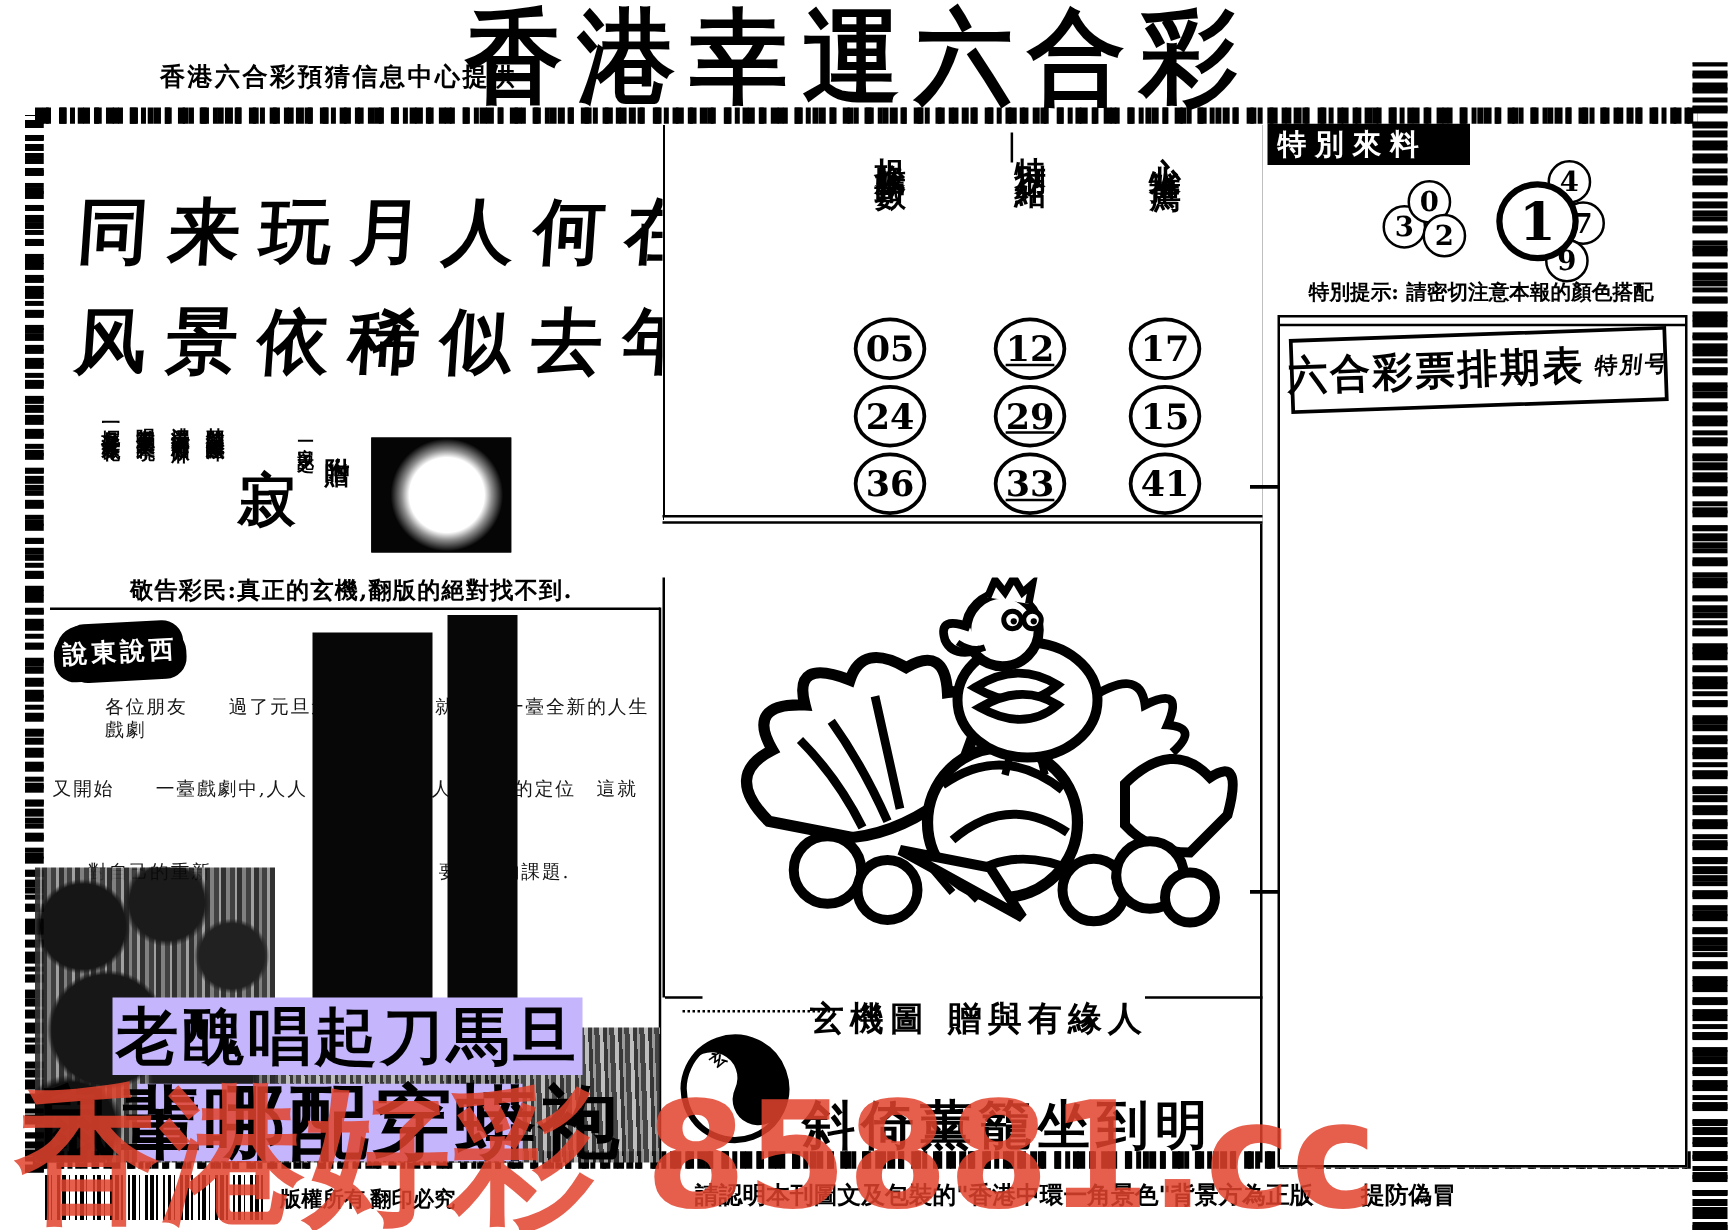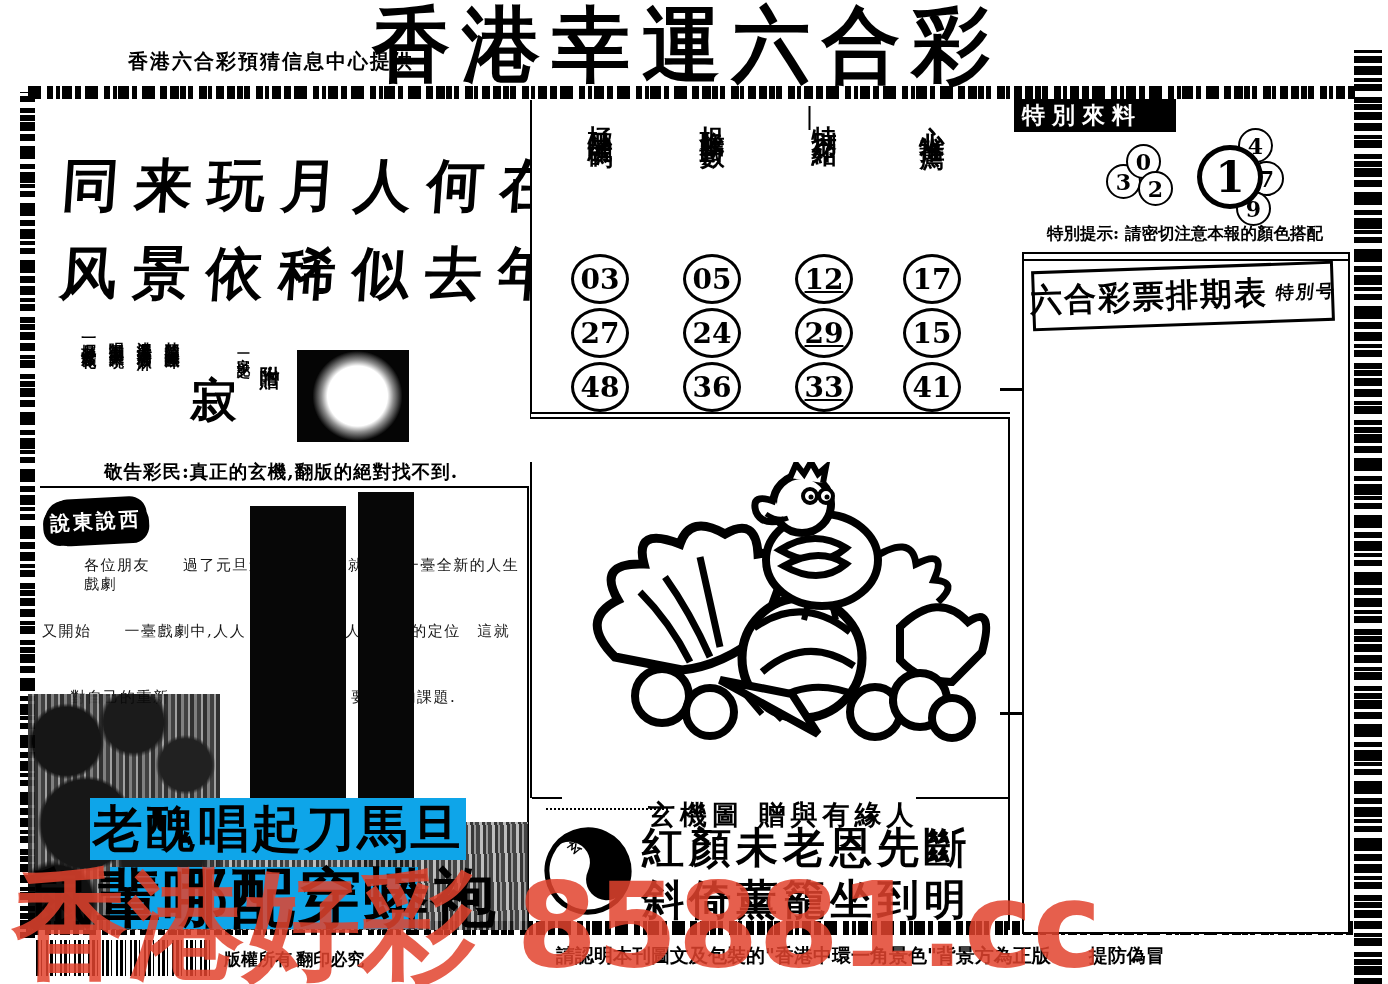--- a/index.html
+++ b/index.html
@@ -68,21 +68,21 @@
     background:
       radial-gradient(circle at 20% 20%,#050505 0 34px,transparent 38px),
       radial-gradient(circle at 55% 12%,#0a0a0a 0 30px,transparent 35px),
       radial-gradient(circle at 82% 30%,#111 0 26px,transparent 30px),
       radial-gradient(circle at 30% 55%,#060606 0 44px,transparent 48px),
       radial-gradient(circle at 70% 70%,#0c0c0c 0 40px,transparent 46px),
       radial-gradient(circle at 15% 88%,#000 0 36px,transparent 42px),
       repeating-linear-gradient(90deg,#333 0 4px,#999 4px 6px,#222 6px 10px,#777 10px 13px);
   }
   .couplet{
-    background:#0ea5e9;z-index:3;display:flex;align-items:center;justify-content:center;
+    background:#c4b5fd;z-index:3;display:flex;align-items:center;justify-content:center;
     font-weight:900;white-space:nowrap;letter-spacing:3px;
   }
   
   .numbox{left:530px;top:100px;width:478px;height:312px;border-left:2px solid #000;border-bottom:7px double #000;z-index:2;background:#fff;}
   .num-col{position:absolute;top:6px;width:112px;display:flex;flex-direction:column;align-items:center;}
   .num-col .hdr{
     writing-mode:vertical-rl;text-orientation:upright;font-size:25px;font-weight:900;
     letter-spacing:6px;height:138px;margin-bottom:8px;
   }
   .circle{
@@ -177,26 +177,20 @@
     <div class="tower" style="left:40px;top:14px;width:96px;height:306px;"></div>
     <div class="tower" style="left:148px;top:0px;width:56px;height:438px;"></div>
     <div class="ground"></div>
   </div>
   <div class="abs trees"></div>
 
   <div class="abs couplet" style="left:90px;top:798px;width:376px;height:62px;font-size:50px;">老醜唱起刀馬旦</div>
   <div class="abs couplet" style="left:110px;top:867px;width:308px;height:62px;font-size:64px;">鼠輩哪配穿蟒袍</div>
 
   <div class="abs numbox">
-    <div class="num-col" style="left:12px;">
-      <span class="hdr">極品號碼</span>
-      <span class="circle">03</span>
-      <span class="circle">27</span>
-      <span class="circle">48</span>
-    </div>
     <div class="num-col" style="left:124px;">
       <span class="hdr">捉膽路數</span>
       <span class="circle">05</span>
       <span class="circle">24</span>
       <span class="circle">36</span>
     </div>
     <div class="num-col" style="left:236px;text-decoration:underline;">
       <span class="hdr">特別介紹</span>
       <span class="circle">12</span>
       <span class="circle">29</span>
@@ -264,21 +258,20 @@
     <svg width="90" height="90" viewBox="0 0 90 90">
       <g transform="rotate(115 45 45)">
         <circle cx="45" cy="45" r="41" fill="#fff" stroke="#000" stroke-width="5"></circle>
         <path d="M45,4 a41,41 0 1 0 0,82 a20.5,20.5 0 0 1 0,-41 a20.5,20.5 0 0 0 0,-41" fill="#000"></path>
         <circle cx="45" cy="24.5" r="7" fill="#000"></circle>
         <circle cx="45" cy="65.5" r="7" fill="#fff"></circle>
       </g>
     </svg>
     <span class="taiji-label">玄機</span>
   </div>
-  <div class="abs verse" style="left:642px;top:820px;">紅顏未老恩先斷</div>
   <div class="abs verse" style="left:642px;top:872px;">斜倚薰籠坐到明</div>
 
   <div class="abs vsep"></div>
   <div class="abs special-hdr">特別來料</div>
 
   <span class="sm-circle" style="left:1106px;top:164px;">3</span>
   <span class="sm-circle" style="left:1126px;top:144px;">0</span>
   <span class="sm-circle" style="left:1138px;top:171px;">2</span>
   <span class="big-circle">1</span>
   <span class="sm-circle" style="left:1238px;top:128px;">4</span>

